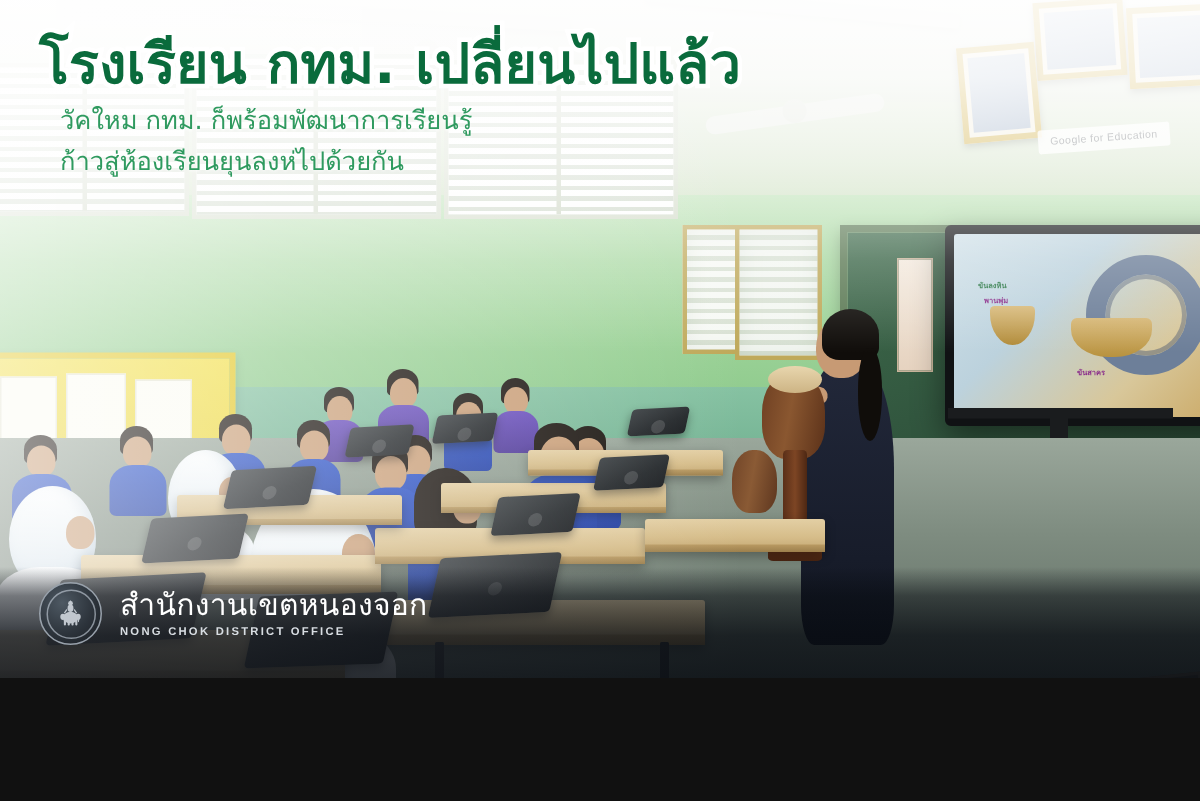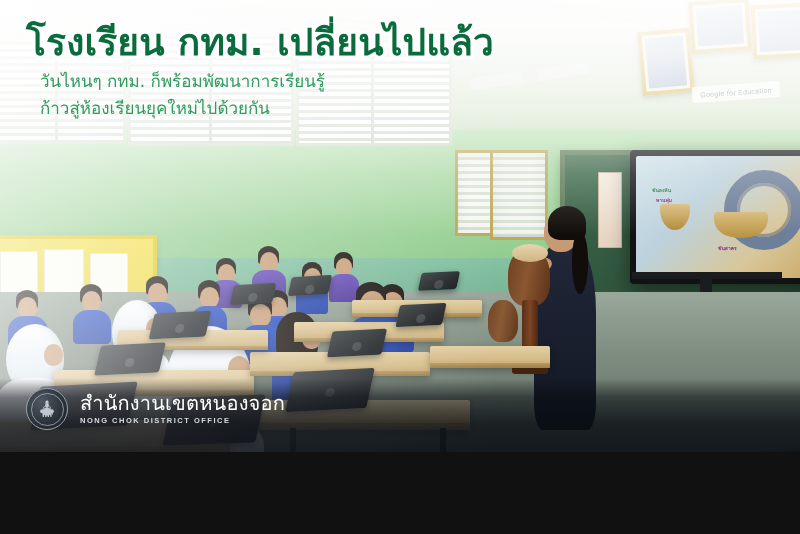--- a/index.html
+++ b/index.html
@@ -542,22 +542,22 @@
 
     <div class="wash-top"></div>
     <div class="wash-left"></div>
     <div class="band-bottom"></div>
   </div>
 
   <div class="copy">
     <div class="headline">โรงเรียน กทม. เปลี่ยนไปแล้ว</div>
 
 
-    <div class="sub">วันไหนๆ กทม. ก็พร้อมพัฒนาการเรียนรู้</div>
-    <div class="sub">ก้าวสู่ห้องเรียนยุคใหม่ไปด้วยกัน</div>
+    <div class="sub">วัคใหม กทม. ก็พร้อมพัฒนาการเรียนรู้</div>
+    <div class="sub">ก้าวสู่ห้องเรียนยุนลงห่ไปด้วยกัน</div>
   </div>
 
   <div class="footer">
 
     <div class="seal">
       <svg class="seal-erawan" viewBox="0 0 24 26">
         <g fill="#d4dae1">
           <ellipse cx="12" cy="16.5" rx="6.2" ry="5"></ellipse>
           <rect x="6.4" y="18" width="1.8" height="5" rx=".7"></rect>
           <rect x="9.6" y="18.6" width="1.8" height="4.6" rx=".7"></rect>

